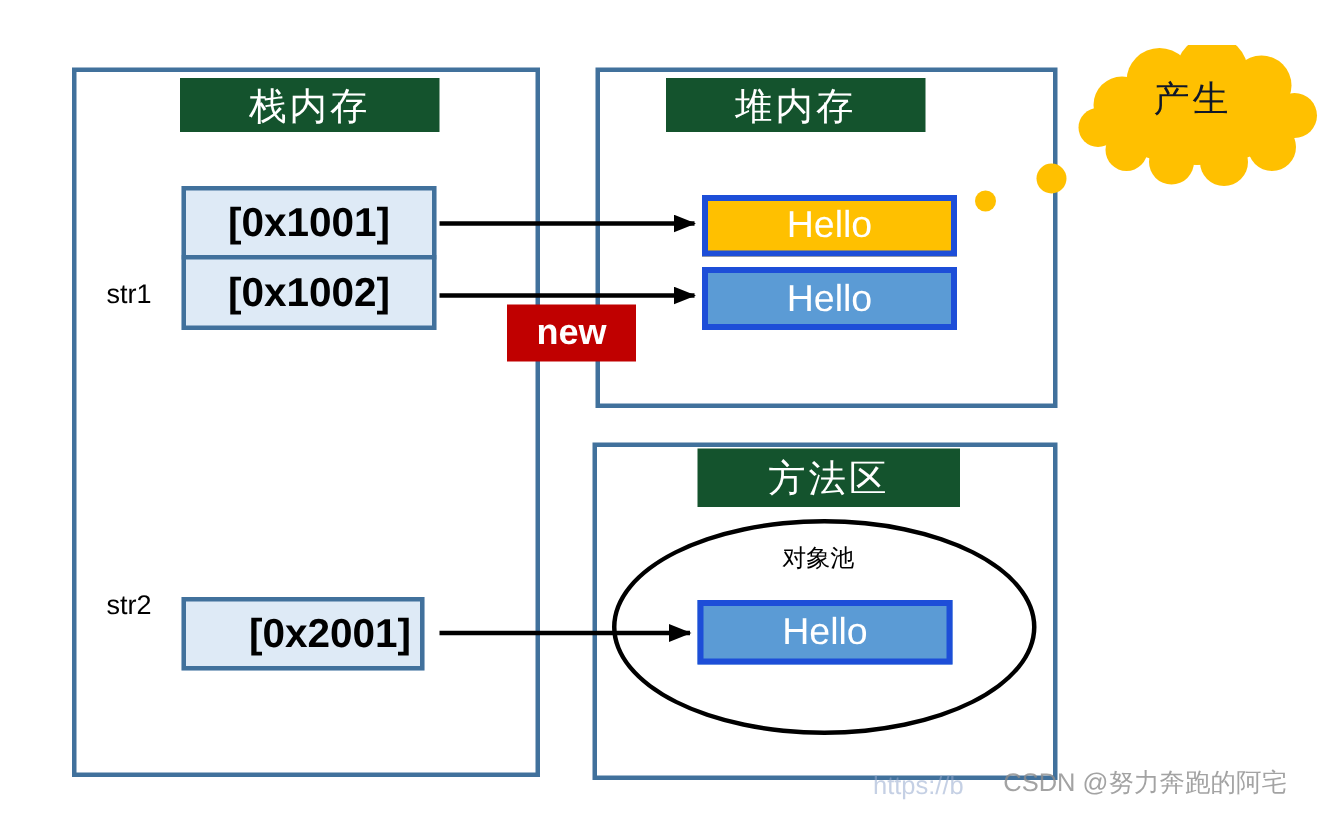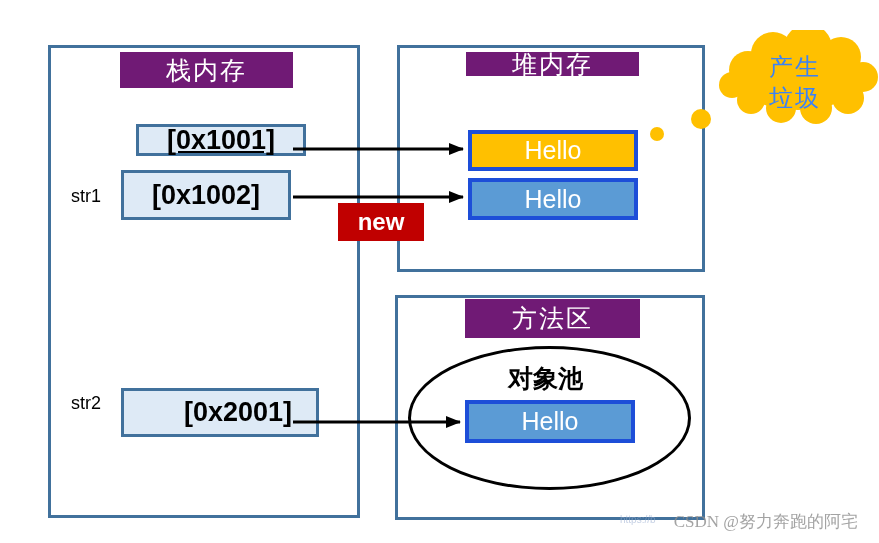--- a/index.html
+++ b/index.html
@@ -22,48 +22,48 @@
     border: 3px solid #41719C;
     background: #ffffff;
     z-index: 1;
   }
   .stack-box  { left: 48px;  top: 45px;  width: 312px; height: 473px; }
   .heap-box   { left: 397px; top: 45px;  width: 308px; height: 227px; }
   .method-box { left: 395px; top: 295px; width: 310px; height: 225px; }
 
   
   .section-header {
-    background: #701a75;
+    background: #14532d;
     color: #ffffff;
     font-size: 25px;
     display: flex;
     align-items: center;
     justify-content: center;
     z-index: 2;
     letter-spacing: 2px;
   }
   .stack-header  { left: 120px; top: 52px;  width: 173px; height: 36px; }
-  .heap-header   { left: 466px; top: 52px;  width: 173px; height: 24px; }
+  .heap-header   { left: 444px; top: 52px;  width: 173px; height: 36px; }
   .method-header { left: 465px; top: 299px; width: 175px; height: 39px; text-align: center; }
 
   
   .stack-cell {
     background: #DEEAF6;
     border: 3px solid #41719C;
     color: #000000;
     font-weight: bold;
     font-size: 27px;
     display: flex;
     align-items: center;
     justify-content: center;
     z-index: 2;
   }
-  .cell-1001 { left: 136px; top: 124px; width: 170px; height: 32px; text-decoration: underline; }
+  .cell-1001 { left: 121px; top: 124px; width: 170px; height: 49px; }
   .cell-1002 { left: 121px; top: 170px; width: 170px; height: 50px; text-align: center; }
-  .cell-2001 { left: 121px; top: 388px; width: 198px; height: 49px; padding-left: 36px; }
+  .cell-2001 { left: 121px; top: 398px; width: 162px; height: 49px; padding-left: 36px; }
 
   
   .var-label {
     color: #000000;
     font-weight: normal;
     font-size: 18px;
     width: 52px;
     text-align: center;
     z-index: 2;
   }
@@ -88,22 +88,22 @@
   .pool-ellipse {
     left: 408px; top: 346px; width: 283px; height: 144px;
     border: 3px solid #000000;
     border-radius: 50%;
     z-index: 1;
     background: transparent;
   }
   .pool-label {
     left: 493px; top: 362px; width: 105px;
     color: #000000;
-    font-weight: bold;
-    font-size: 25px;
+    font-weight: normal;
+    font-size: 16px;
     text-align: center;
     z-index: 2;
   }
 
   
   .new-badge {
     left: 338px; top: 203px; width: 86px; height: 38px;
     background: #C00000;
     border-radius: 0;
     color: #ffffff;
@@ -122,45 +122,44 @@
     pointer-events: none;
   }
 
   
   .cloud-svg {
     left: 718px; top: 30px;
     z-index: 4;
   }
   .cloud-text {
     left: 740px; top: 51px; width: 110px;
-    color: #3b82f6;
+    color: #0f172a;
     font-size: 24px;
     line-height: 31px;
     text-align: center;
     z-index: 5;
     letter-spacing: 2px;
   }
 
   
   .watermark-url {
-    left: 620px; top: 514px;
-    font-size: 10px;
+    left: 582px; top: 514px;
+    font-size: 17px;
     color: rgba(150, 170, 205, 0.55);
     z-index: 7;
     white-space: nowrap;
     text-align: center;
   }
   .watermark {
     left: 590px; top: 510px; width: 268px;
     font-size: 17px;
     color: rgba(140, 140, 140, 0.8);
     text-align: right;
     z-index: 8;
     white-space: nowrap;
-    font-family: Liberation Serif, serif;
   }
 </style>
 </head>
 <body>
 
 <div class="canvas">
 
   <div class="abs outer-box stack-box"></div>
   <div class="abs section-header stack-header">栈内存</div>
   <div class="abs stack-cell cell-1001">[0x1001]</div>
@@ -205,19 +204,18 @@
       <circle cx="130" cy="68" r="16"></circle>
       <circle cx="98" cy="78" r="16"></circle>
       <circle cx="63" cy="78" r="15"></circle>
       <circle cx="33" cy="70" r="14"></circle>
       <circle cx="14" cy="55" r="13"></circle>
       <ellipse cx="80" cy="48" rx="62" ry="32"></ellipse>
     </g>
   </svg>
   <div class="abs cloud-text">
     <div>产生</div>
-    <div>垃圾</div>
   </div>
 
   <div class="abs watermark-url">https://b</div>
   <div class="abs watermark">CSDN @努力奔跑的阿宅</div>
 
 </div>
 
 </body></html>

